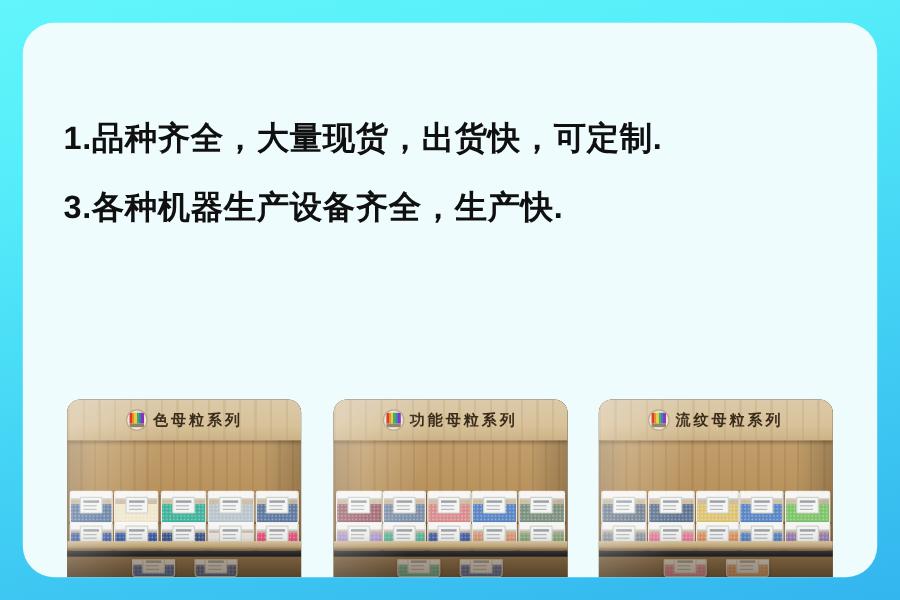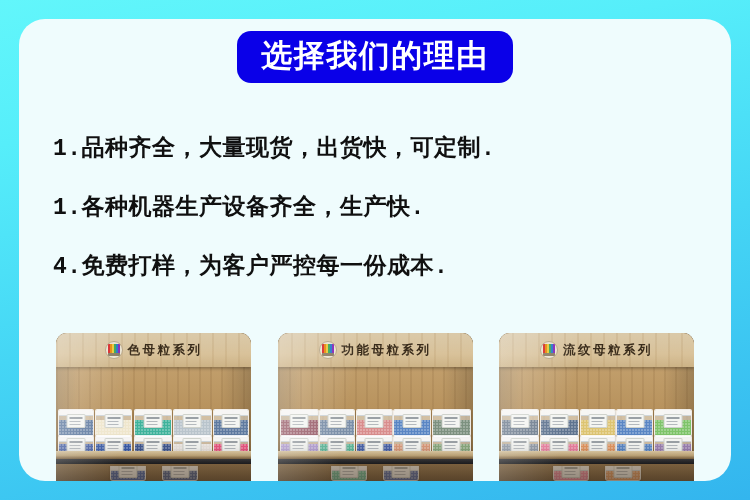--- a/index.html
+++ b/index.html
@@ -33,29 +33,28 @@
     font-weight:700;
     letter-spacing:1.5px;
     white-space:nowrap;
     font-family:"DejaVu Sans","Liberation Sans",sans-serif;
   }
   
   .bullets{
     position:absolute;left:34px;top:83px;right:30px;
   }
   .bullet{
-    font-size:23px;
+    font-size:27px;
     line-height:1.0;
     color:#101010;
     font-weight:700;
     letter-spacing:0.5px;
     margin-bottom:31px;
     white-space:nowrap;
-    font-family:Liberation Mono, monospace;
-    margin-top:36px;
+    font-family:Liberation Sans, sans-serif;
   }
   
   .photos{
     position:absolute;left:37px;right:37px;bottom:0px;
     height:148px;
     display:flex;
     justify-content:space-between;
   }
   .photo{
     position:relative;
@@ -164,28 +163,24 @@
     background:linear-gradient(180deg,rgba(0,0,0,.05) 0%,rgba(0,0,0,0) 25%,rgba(0,0,0,0) 72%,rgba(0,0,0,.20) 100%);
     pointer-events:none;
   }
 </style>
 </head>
 <body>
 
 <div class="poster">
   <div class="panel">
 
-    <div class="title-wrap">
-      <div class="title-pill">选择我们的理由</div>
-    </div>
 
     <div class="bullets">
       <div class="bullet">1.品种齐全，大量现货，出货快，可定制.</div>
-      <div class="bullet">1.各种机器生产设备齐全，生产快.</div>
-      <div class="bullet">4.免费打样，为客户严控每一份成本.</div>
+      <div class="bullet">3.各种机器生产设备齐全，生产快.</div>
     </div>
 
     <div class="photos">
 
       <div class="photo">
         <div class="wall"></div>
         <div class="sign">
           <span class="sign-logo"></span>
           <span class="sign-text">色母粒系列</span>
         </div>

